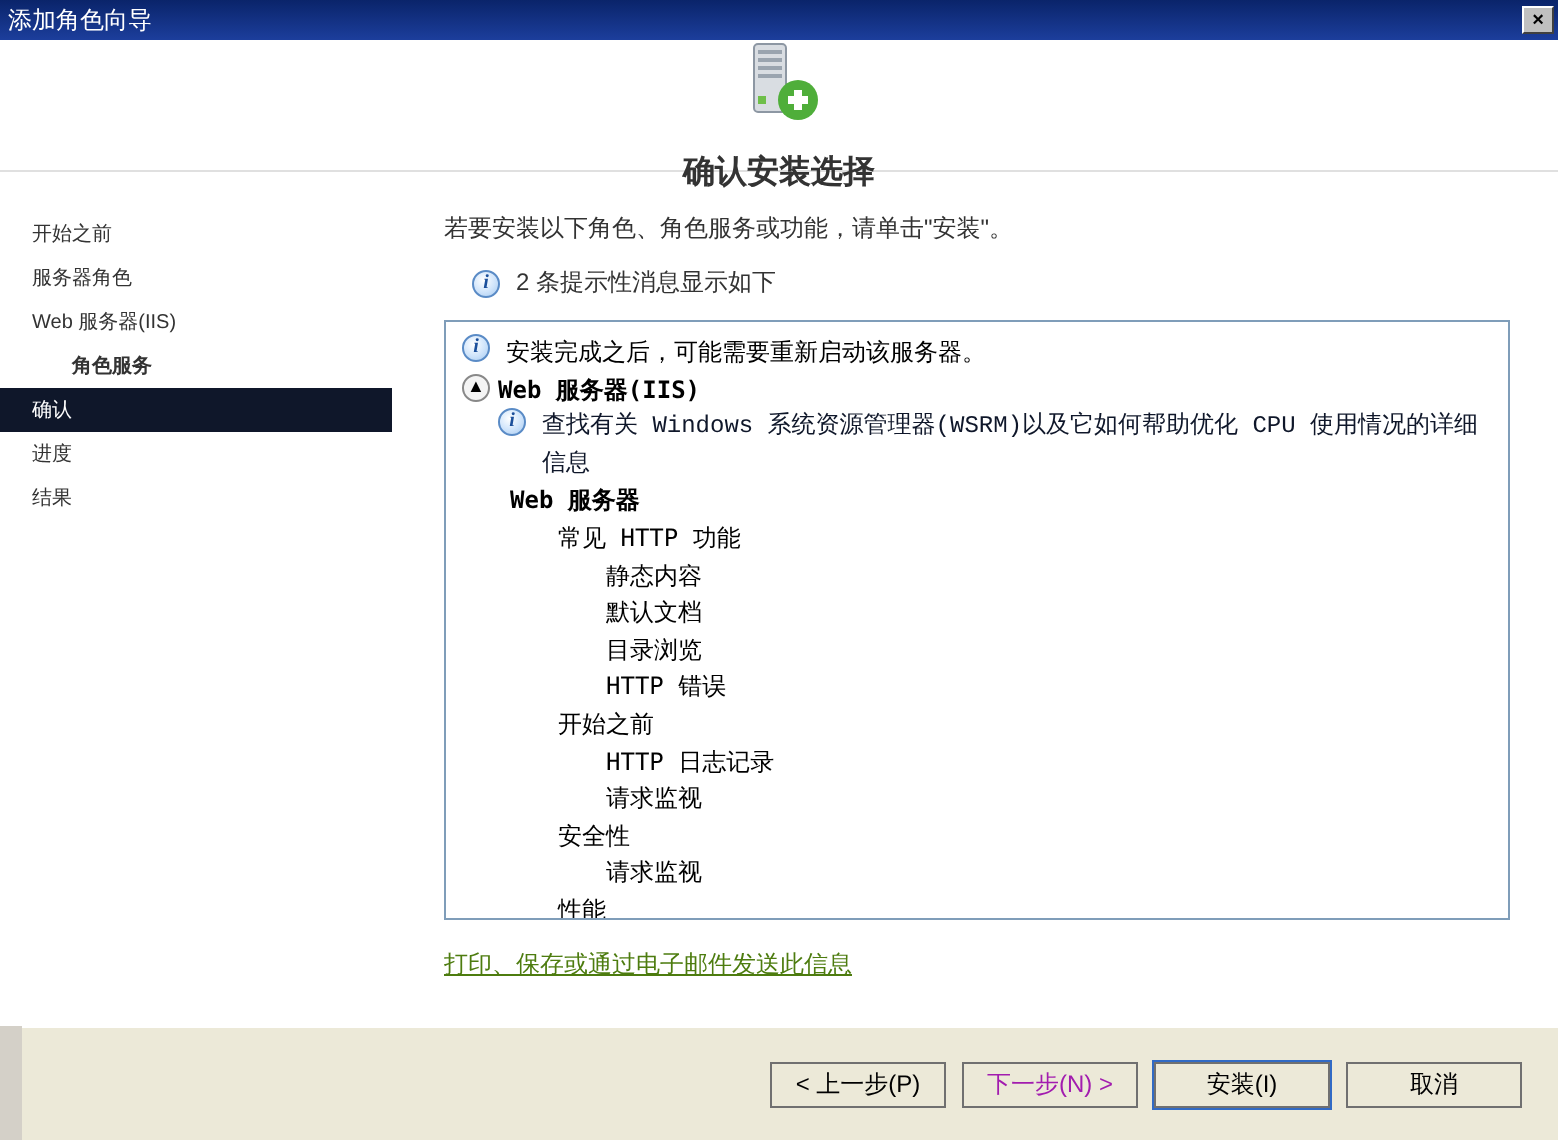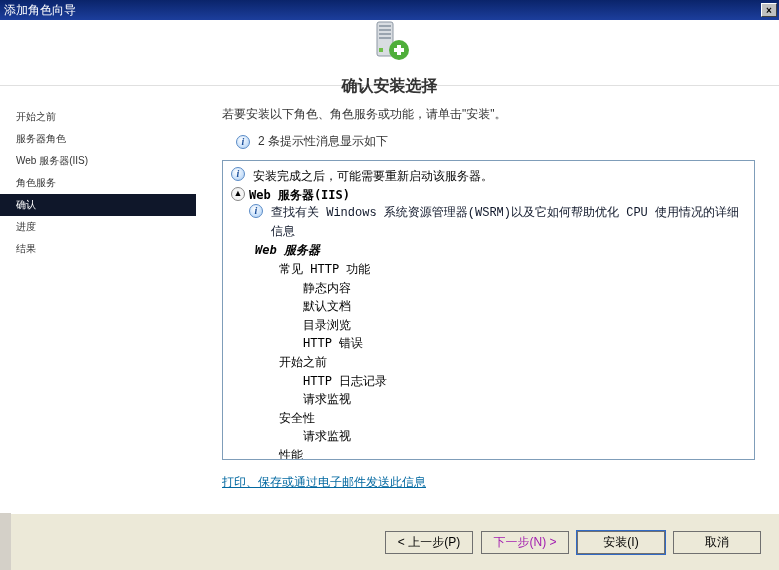--- a/index.html
+++ b/index.html
@@ -67,21 +67,21 @@
       width: 196px;
       background: #fff;
       padding-top: 20px;
     }
     .nav-item {
       padding: 4px 0 4px 16px;
       font-size: 10px;
       color: #333;
       cursor: pointer;
     }
-    .nav-item.indent { padding-left: 16px; }
+    .nav-item.indent { padding-left: 36px; font-weight: bold; }
     .nav-item.active {
       background: #0f172a;
       color: #fff;
     }
     .content {
       flex: 1;
       padding: 20px 24px 8px 26px;
       display: flex;
       flex-direction: column;
       gap: 10px;
@@ -125,25 +125,25 @@
       align-items: center;
       justify-content: center;
       font-size: 9px;
       background: #f4f4f4;
       flex-shrink: 0;
       margin-top: 1px;
     }
     .tree-box .bold { font-weight: bold; font-family: SimSun, monospace; }
     .tree-box .group-title { font-weight: bold; font-family: SimSun, monospace; }
     .tree-box .item { padding-left: 0; font-family: SimSun, monospace; white-space: pre; }
-    .tree-box .i1 { padding-left: 24px; font-style: italic; }
+    .tree-box .i1 { padding-left: 24px; }
     .tree-box .i2 { padding-left: 48px; }
     .tree-box .i3 { padding-left: 72px; }
     .save-link {
-      color: #0369a1;
+      color: #4d7c0f;
       text-decoration: underline;
       font-size: 12px;
       cursor: pointer;
       margin-top: 4px;
     }
     .footer {
       height: 57px;
       background: #ece9d8;
       border-top: 1px solid #fff;
       display: flex;

